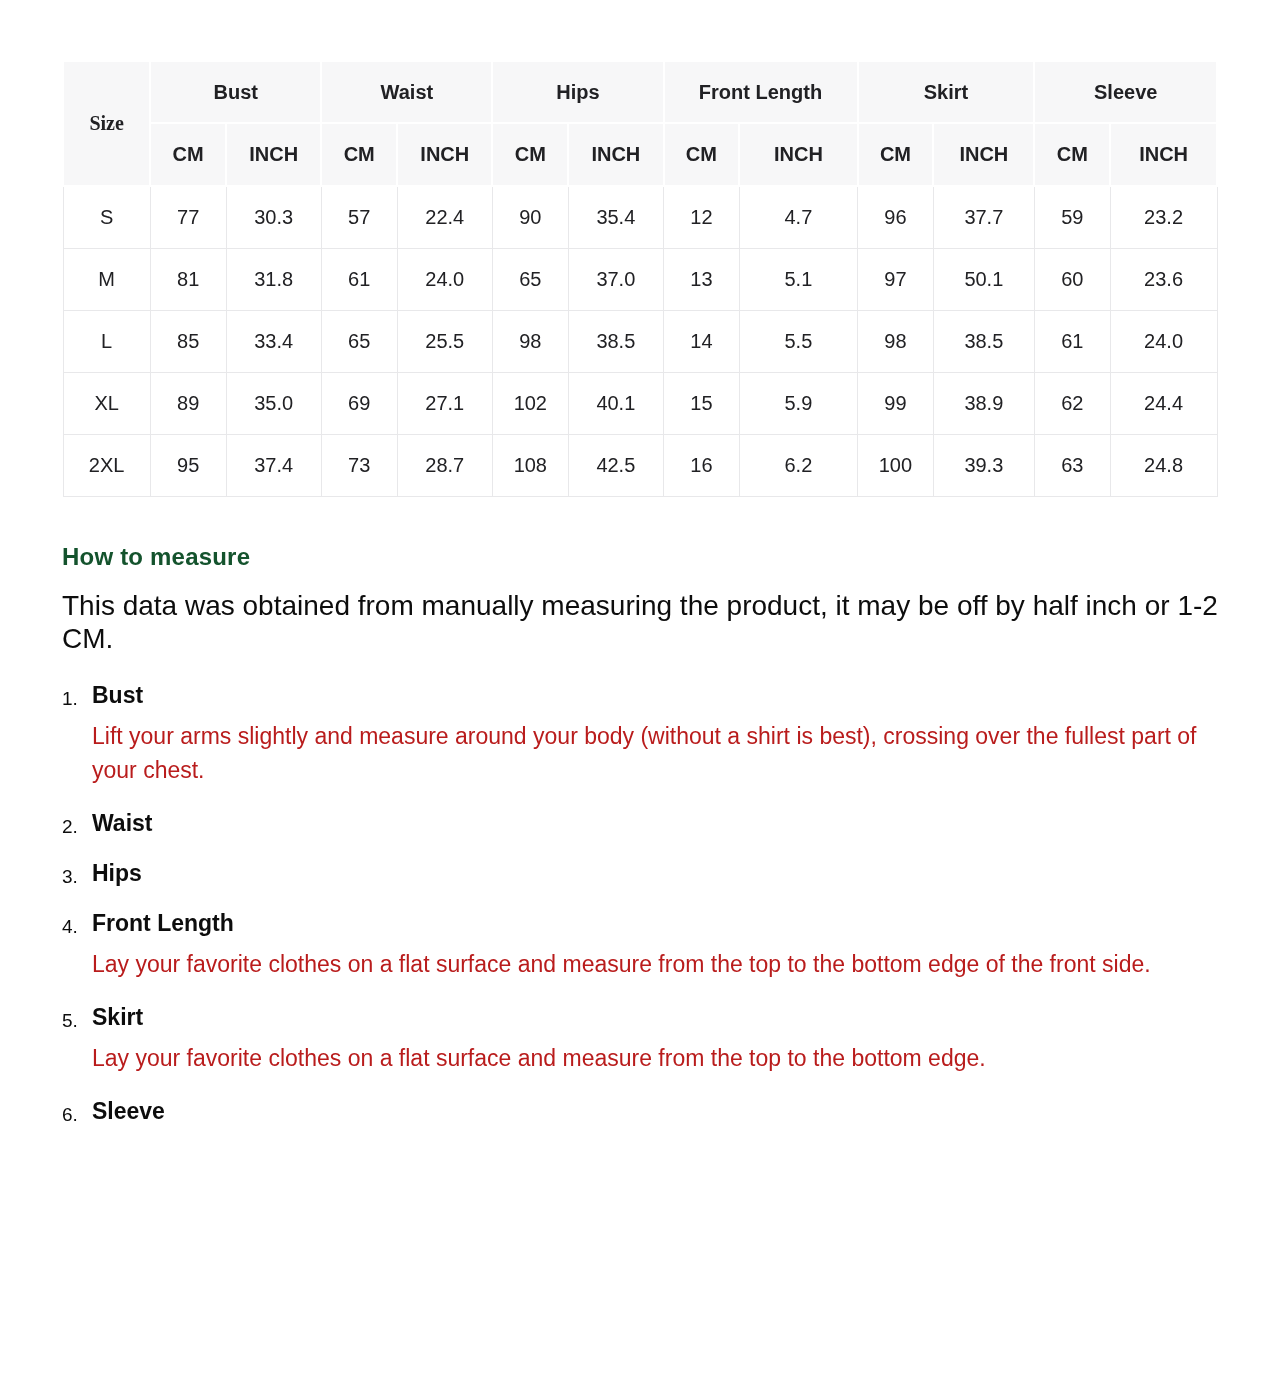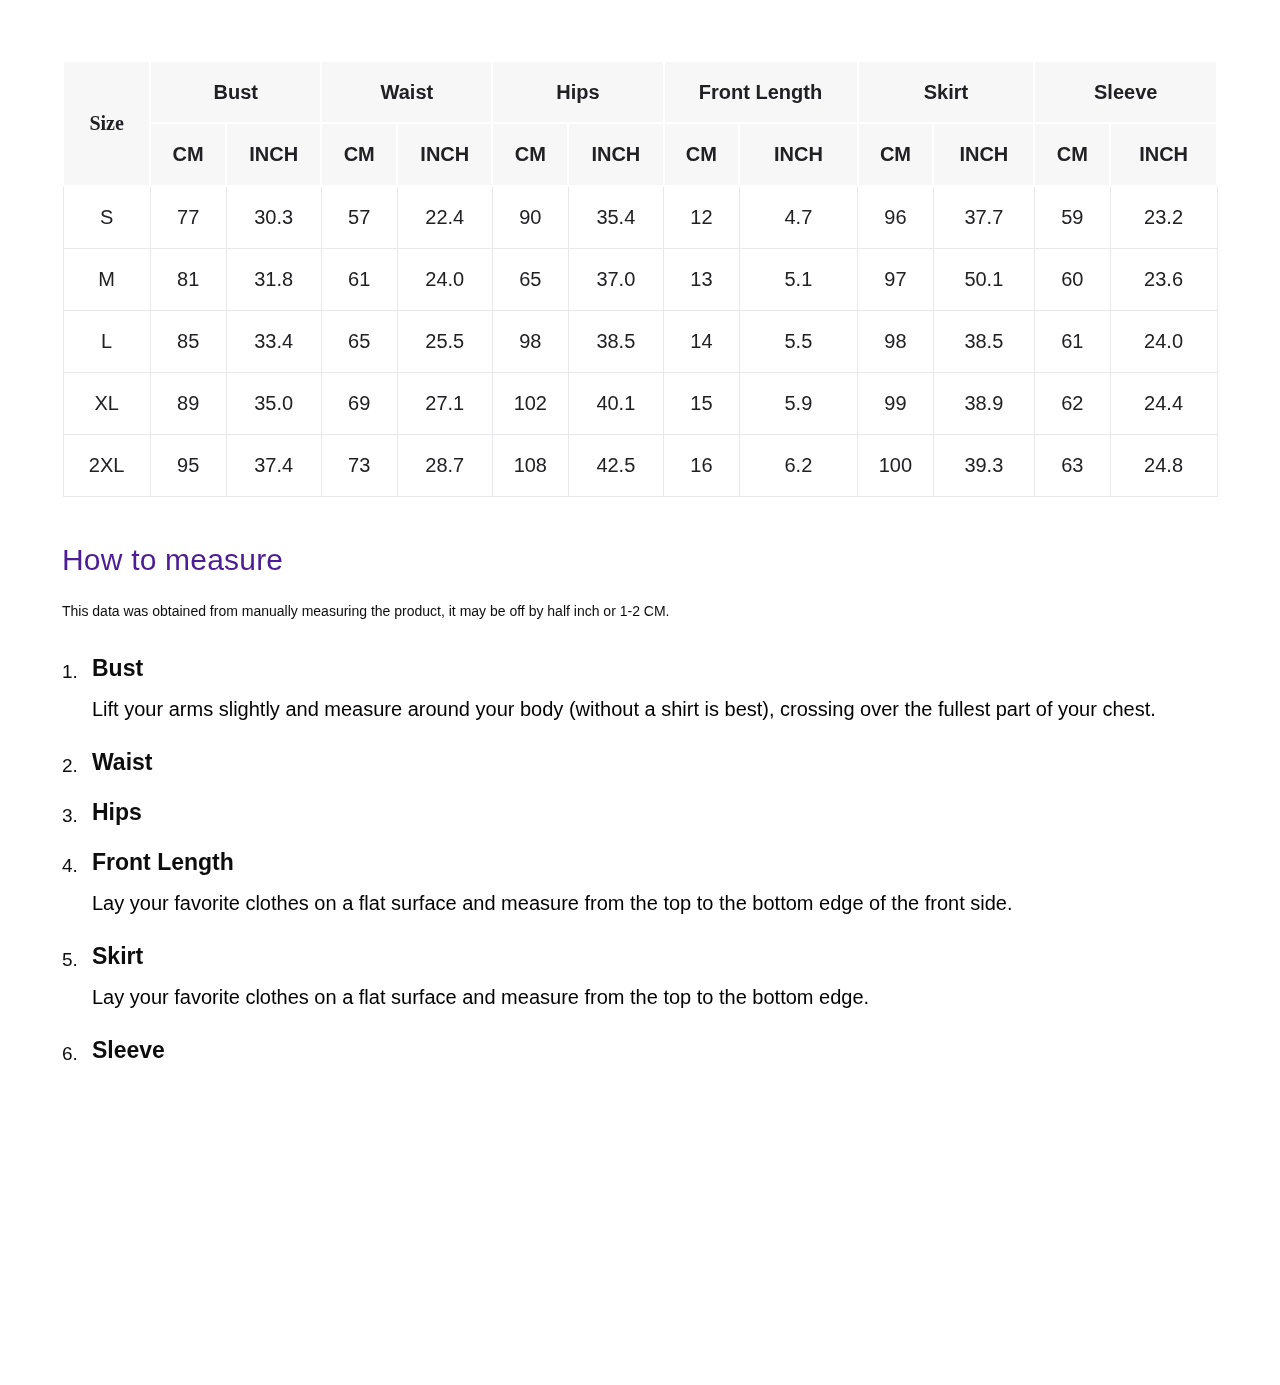--- a/index.html
+++ b/index.html
@@ -46,28 +46,28 @@
     border: 1px solid #e8e8ea;
     height: 62px;
     font-size: 20px;
     text-align: center;
     vertical-align: middle;
   }
 
   
   .howto-title {
     margin-top: 46px;
-    font-size: 30px;
-    font-weight: normal;
-    color: #4c1d95;
+    font-size: 24px;
+    font-weight: bold;
+    color: #14532d;
     letter-spacing: 0.2px;
   }
   .howto-intro {
     margin-top: 18px;
-    font-size: 14px;
+    font-size: 28px;
     line-height: 33px;
     color: #0d0d0d;
     max-width: 1160px;
   }
   ol.howto-steps {
     margin-top: 26px;
     list-style: none;
     counter-reset: step;
     padding-left: 30px;
   }
@@ -86,23 +86,23 @@
     content: counter(step) ".";
     position: absolute;
     left: -30px;
     top: 4px;
     font-size: 19px;
     font-weight: normal;
     color: #0d0d0d;
   }
   ol.howto-steps > li .step-desc {
     margin-top: 10px;
-    font-size: 20px;
+    font-size: 23px;
     line-height: 34px;
-    color: #000000;
+    color: #b91c1c;
     max-width: 1125px;
   }
 </style>
 </head>
 <body>
 
 <div class="page">
 
   <table class="size-chart">
     <colgroup>

